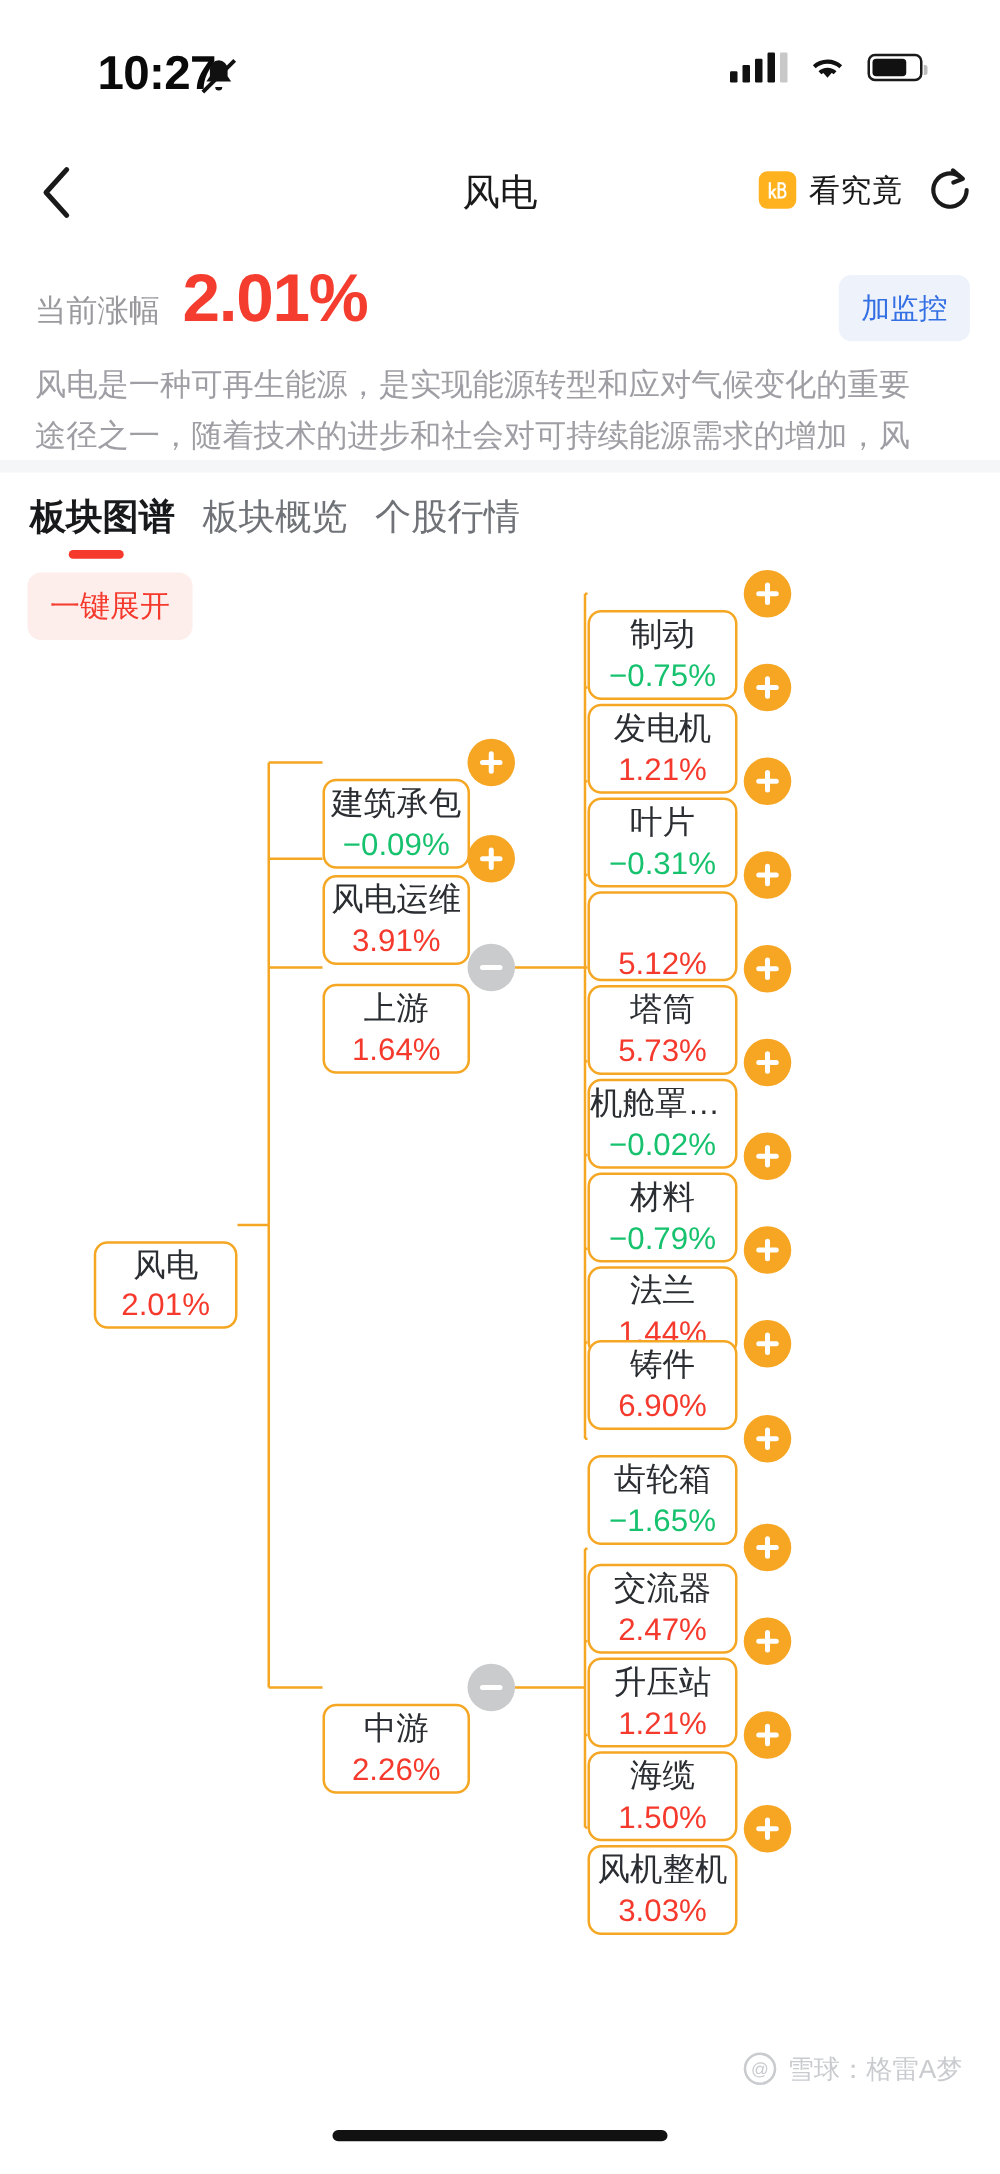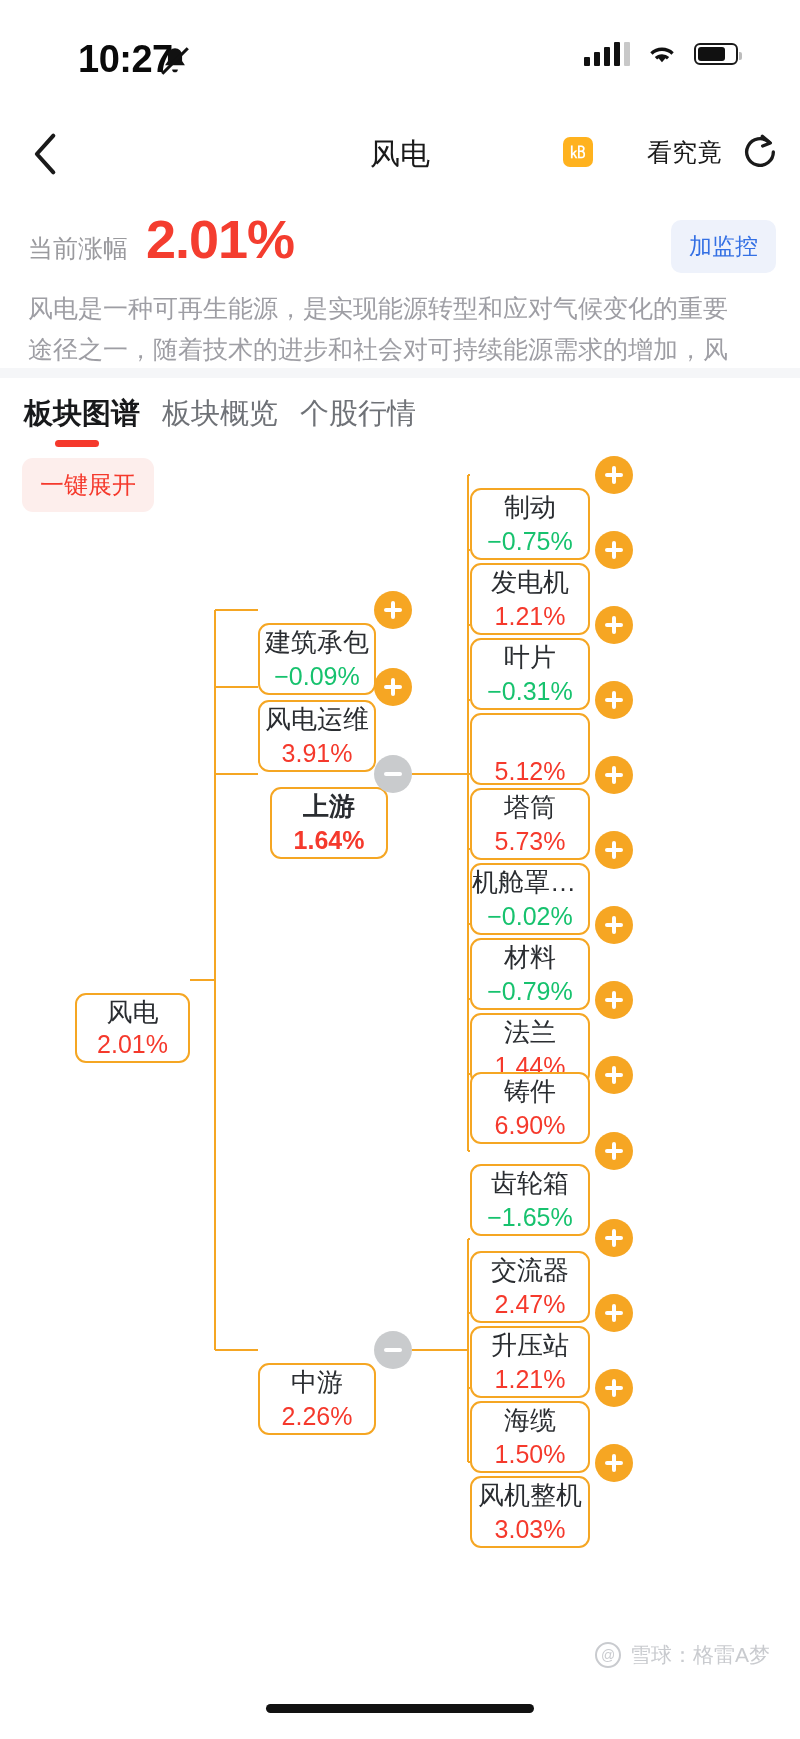--- a/index.html
+++ b/index.html
@@ -52,21 +52,21 @@
     font-size:30px; color:#1a1a1a; font-weight:400;
   }
   .nav-right{
     position:absolute; right:20px; top:22px; display:flex; align-items:center; gap:10px;
   }
   .kjj-badge{
     width:30px; height:30px; border-radius:7px; background:#ffb21e;
     display:flex; align-items:center; justify-content:center;
     font-size:17px; color:#fff; font-weight:700; line-height:1;
   }
-  .kjj-text{ font-size:25px; color:#1a1a1a;margin-left:44px; }
+  .kjj-text{ font-size:25px; color:#1a1a1a; }
   .refresh-ic{ width:40px; height:40px; margin-left:8px; }
 
   
   .quote-head{ position:absolute; left:0; top:196px; width:800px; height:168px; }
   .q-label{
     position:absolute; left:28px; top:36px; font-size:25px; color:#9a9a9e;
   }
   .q-value{
     position:absolute; left:146px; top:12px;
     font-size:54px; font-weight:700; color:#f43d2f; letter-spacing:-1px;
@@ -272,21 +272,21 @@
 
     <div class="node" style="left:258px; top:212px; width:118px; height:72px;">
       <span class="nm">风电运维</span>
       <span class="pc up">3.91%</span>
     </div>
     <div class="toggle plus" style="left:374px; top:228px;">
         <i class="h"></i>
         <i class="v"></i>
       </div>
 
-    <div class="node" style="left:270px; top:299px; width:118px; height:72px;font-weight:bold;">
+    <div class="node" style="left:258px; top:299px; width:118px; height:72px;">
       <span class="nm">上游</span>
       <span class="pc up">1.64%</span>
     </div>
     <div class="toggle minus" style="left:374px; top:315px;">
         <i class="h"></i>
       </div>
 
     <div class="node" style="left:258px; top:875px; width:118px; height:72px;">
       <span class="nm">中游</span>
       <span class="pc up">2.26%</span>

